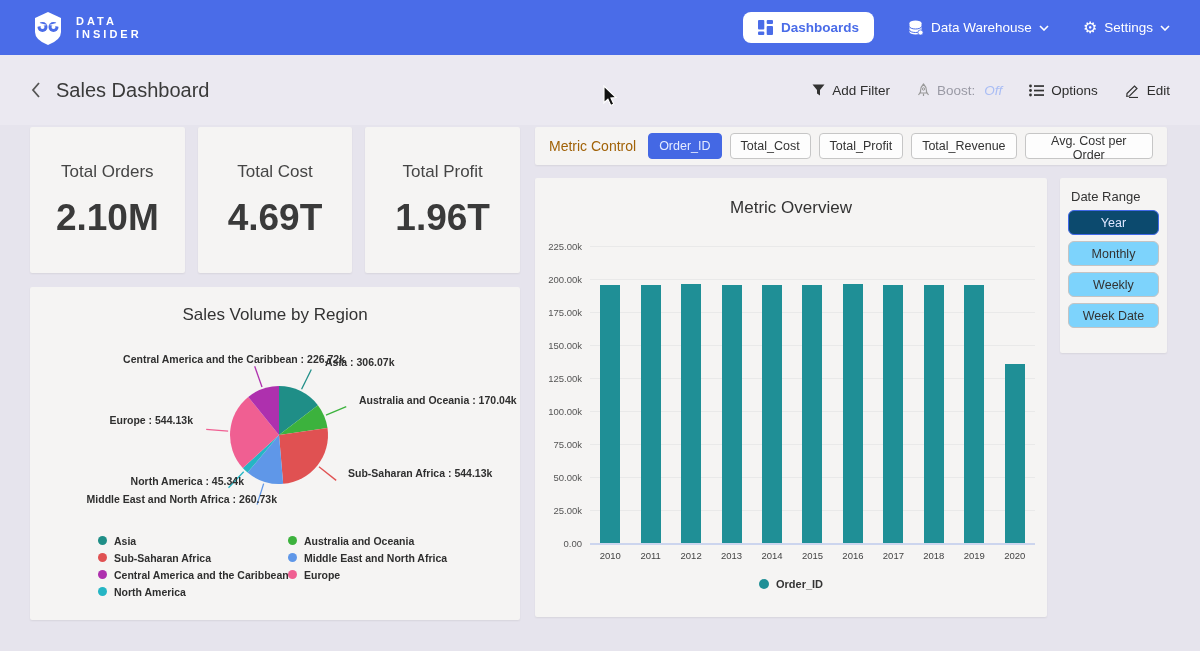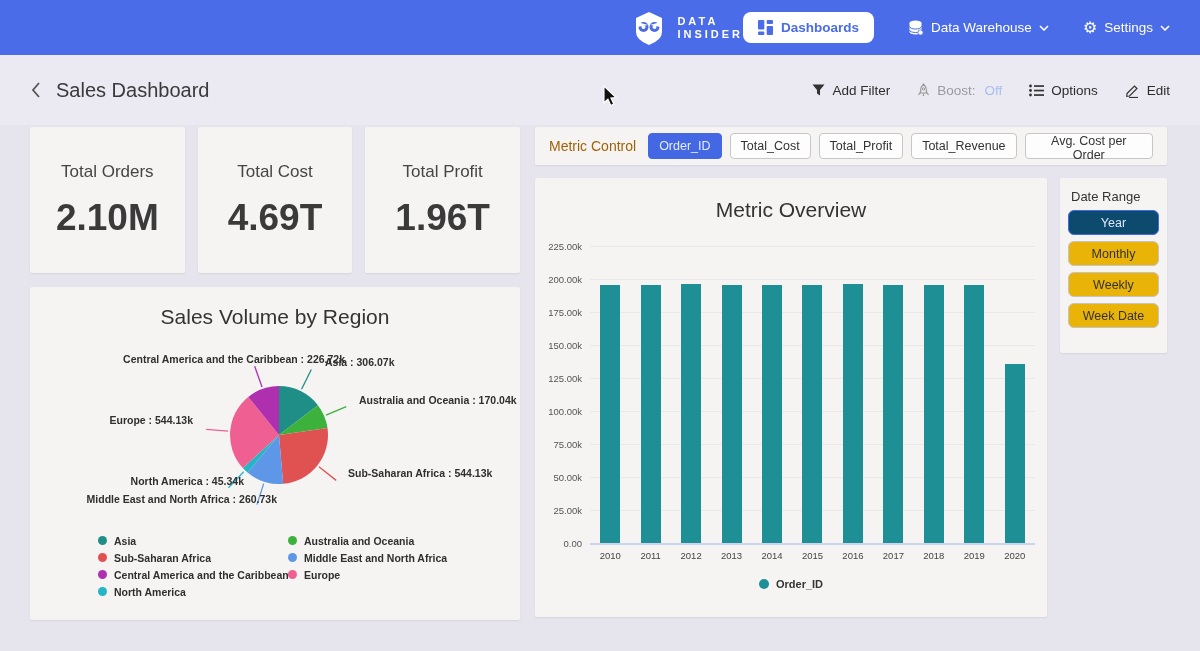--- a/index.html
+++ b/index.html
@@ -7,21 +7,21 @@
   body {
     position: relative; overflow: hidden;
     background: #e6e4ed;
     font-family: "Liberation Sans", sans-serif;
     color: #333;
   }
   
   .navbar {
     position:absolute; top:0; left:0; width:1200px; height:55px;
     background:#4a6ce8; display:flex; align-items:center;
-    justify-content:flex-end; padding:0 30px;
+    justify-content:space-between; padding:0 30px;
   }
   .brand { display:flex; align-items:center; gap:10px; cursor:pointer; }
   .brand-text { display:flex; flex-direction:column; line-height:13px; }
   .brand-text span { color:#fff; font-size:11px; font-weight:bold; letter-spacing:3px; }
   .nav-right { display:flex; align-items:center; gap:34px; }
   .dash-btn {
     display:flex; align-items:center; gap:8px; background:#fff; border:none;
     color:#4a6ce8; font-weight:bold; font-size:13.5px; padding:8px 15px;
     border-radius:8px; cursor:pointer; font-family:inherit;
   }
@@ -30,59 +30,59 @@
   
   .header-row {
     position:absolute; top:55px; left:0; width:1200px; height:70px;
     background:#ebe9f1; display:flex; align-items:center; padding:0 30px;
   }
   .back-btn { background:none; border:none; cursor:pointer; margin-right:14px; display:flex; align-items:center; }
   .page-title { font-size:20px; font-weight:500; color:#3a3a3a; }
   .actions { margin-left:auto; display:flex; align-items:center; gap:27px; }
   .action { display:flex; align-items:center; gap:7px; font-size:13.5px; font-weight:500; color:#2d2d2d; cursor:pointer; }
   .muted { color:#9a9aa5; }
-  .boost-off { color:#a9bdf5; margin-left:2px; }
+  .boost-off { color:#a9bdf5; margin-left:2px;font-style:italic; }
   
   .card { position:absolute; background:#f5f4f3; border-radius:2px; box-shadow:0 1px 2px rgba(0,0,0,0.07); }
   .kpi-row { position:absolute; left:30px; top:127px; width:490px; display:flex; gap:13px; }
   .kpi-card {
     flex:1; height:146px; background:#f5f4f3; border-radius:2px;
     box-shadow:0 1px 2px rgba(0,0,0,0.07); text-align:center;
   }
   .kpi-label { margin-top:35px; font-size:17px; color:#454545; }
   .kpi-value { margin-top:15px; font-size:37px; font-weight:bold; color:#3a3a3a; }
   
   .metric-card { left:535px; top:127px; width:632px; height:38px; display:flex; align-items:center; padding:0 14px; gap:12px; }
   .metric-label { font-size:14px; color:#a16207; white-space:nowrap; }
   .chip-list { display:flex; gap:8px; }
   .chip {
     height:26px; padding:0 10px; font-size:12.5px; font-family:inherit;
     background:#fdfdfd; border:1px solid #c6c6c6; border-radius:4px; color:#333; cursor:pointer;
   }
   .chip-sel { background:#4468e4; border-color:#4468e4; color:#e4ebff; }
   
   .chart-card { left:535px; top:178px; width:512px; height:439px; }
-  .chart-title { text-align:center; padding-top:20px; font-size:21px; color:#333; }
+  .chart-title { text-align:center; padding-top:20px; font-size:17px; color:#333; }
   .bar-plot { position:absolute; left:55px; right:12px; top:69px; height:297px; }
   .gridline { position:absolute; left:0; right:0; height:1px; background:#e9e9e9; }
   .ytick { position:absolute; right:calc(100% + 8px); font-size:9.5px; color:#555; white-space:nowrap; }
   .baseline { position:absolute; left:0; right:0; bottom:-1px; height:2px; background:#ccd5ee; z-index:3; }
   .bars { position:absolute; left:0; right:0; top:0; bottom:0; display:flex; align-items:flex-end; justify-content:space-around; z-index:2; }
   .bar { width:20px; cursor:pointer; }
   .xrow { position:absolute; left:55px; right:12px; top:372px; display:flex; justify-content:space-around; }
   .xlab { width:28px; text-align:center; font-size:9.5px; color:#444; }
   .bar-legend { position:absolute; left:0; right:0; top:400px; display:flex; align-items:center; justify-content:center; gap:7px; }
   .legend-dot { width:10px; height:10px; border-radius:50%; }
   .bar-legend span { font-size:11px; font-weight:bold; color:#333; }
   
   .dr-card { left:1060px; top:178px; width:107px; height:175px; padding:11px 8px; }
   .dr-label { font-size:13px; color:#333; margin-left:3px; }
   .dr-btn {
     display:block; width:100%; height:25px; margin-top:6px; border-radius:6px;
-    border:1px solid #c4c4c4; background:#eab308; font-size:12.5px; color:#333;
+    border:1px solid #c4c4c4; background:#7dd3fc; font-size:12.5px; color:#333;
     cursor:pointer; font-family:inherit;
   }
   .dr-sel { background:#0c4a6e; border-color:#4169e8; color:#dfe7ff; }
   
   .pie-card { left:30px; top:287px; width:490px; height:333px; }
   .pie-svg { position:absolute; left:0; top:0; }
   .pie-label { position:absolute; font-size:10.5px; font-weight:bold; color:#2f2f2f; white-space:nowrap; }
   .pie-legend-col { position:absolute; top:245px; }
   .pie-legend-item { display:flex; align-items:center; gap:7px; height:17px; cursor:pointer; }
   .pie-legend-item .legend-dot { width:9px; height:9px; }

